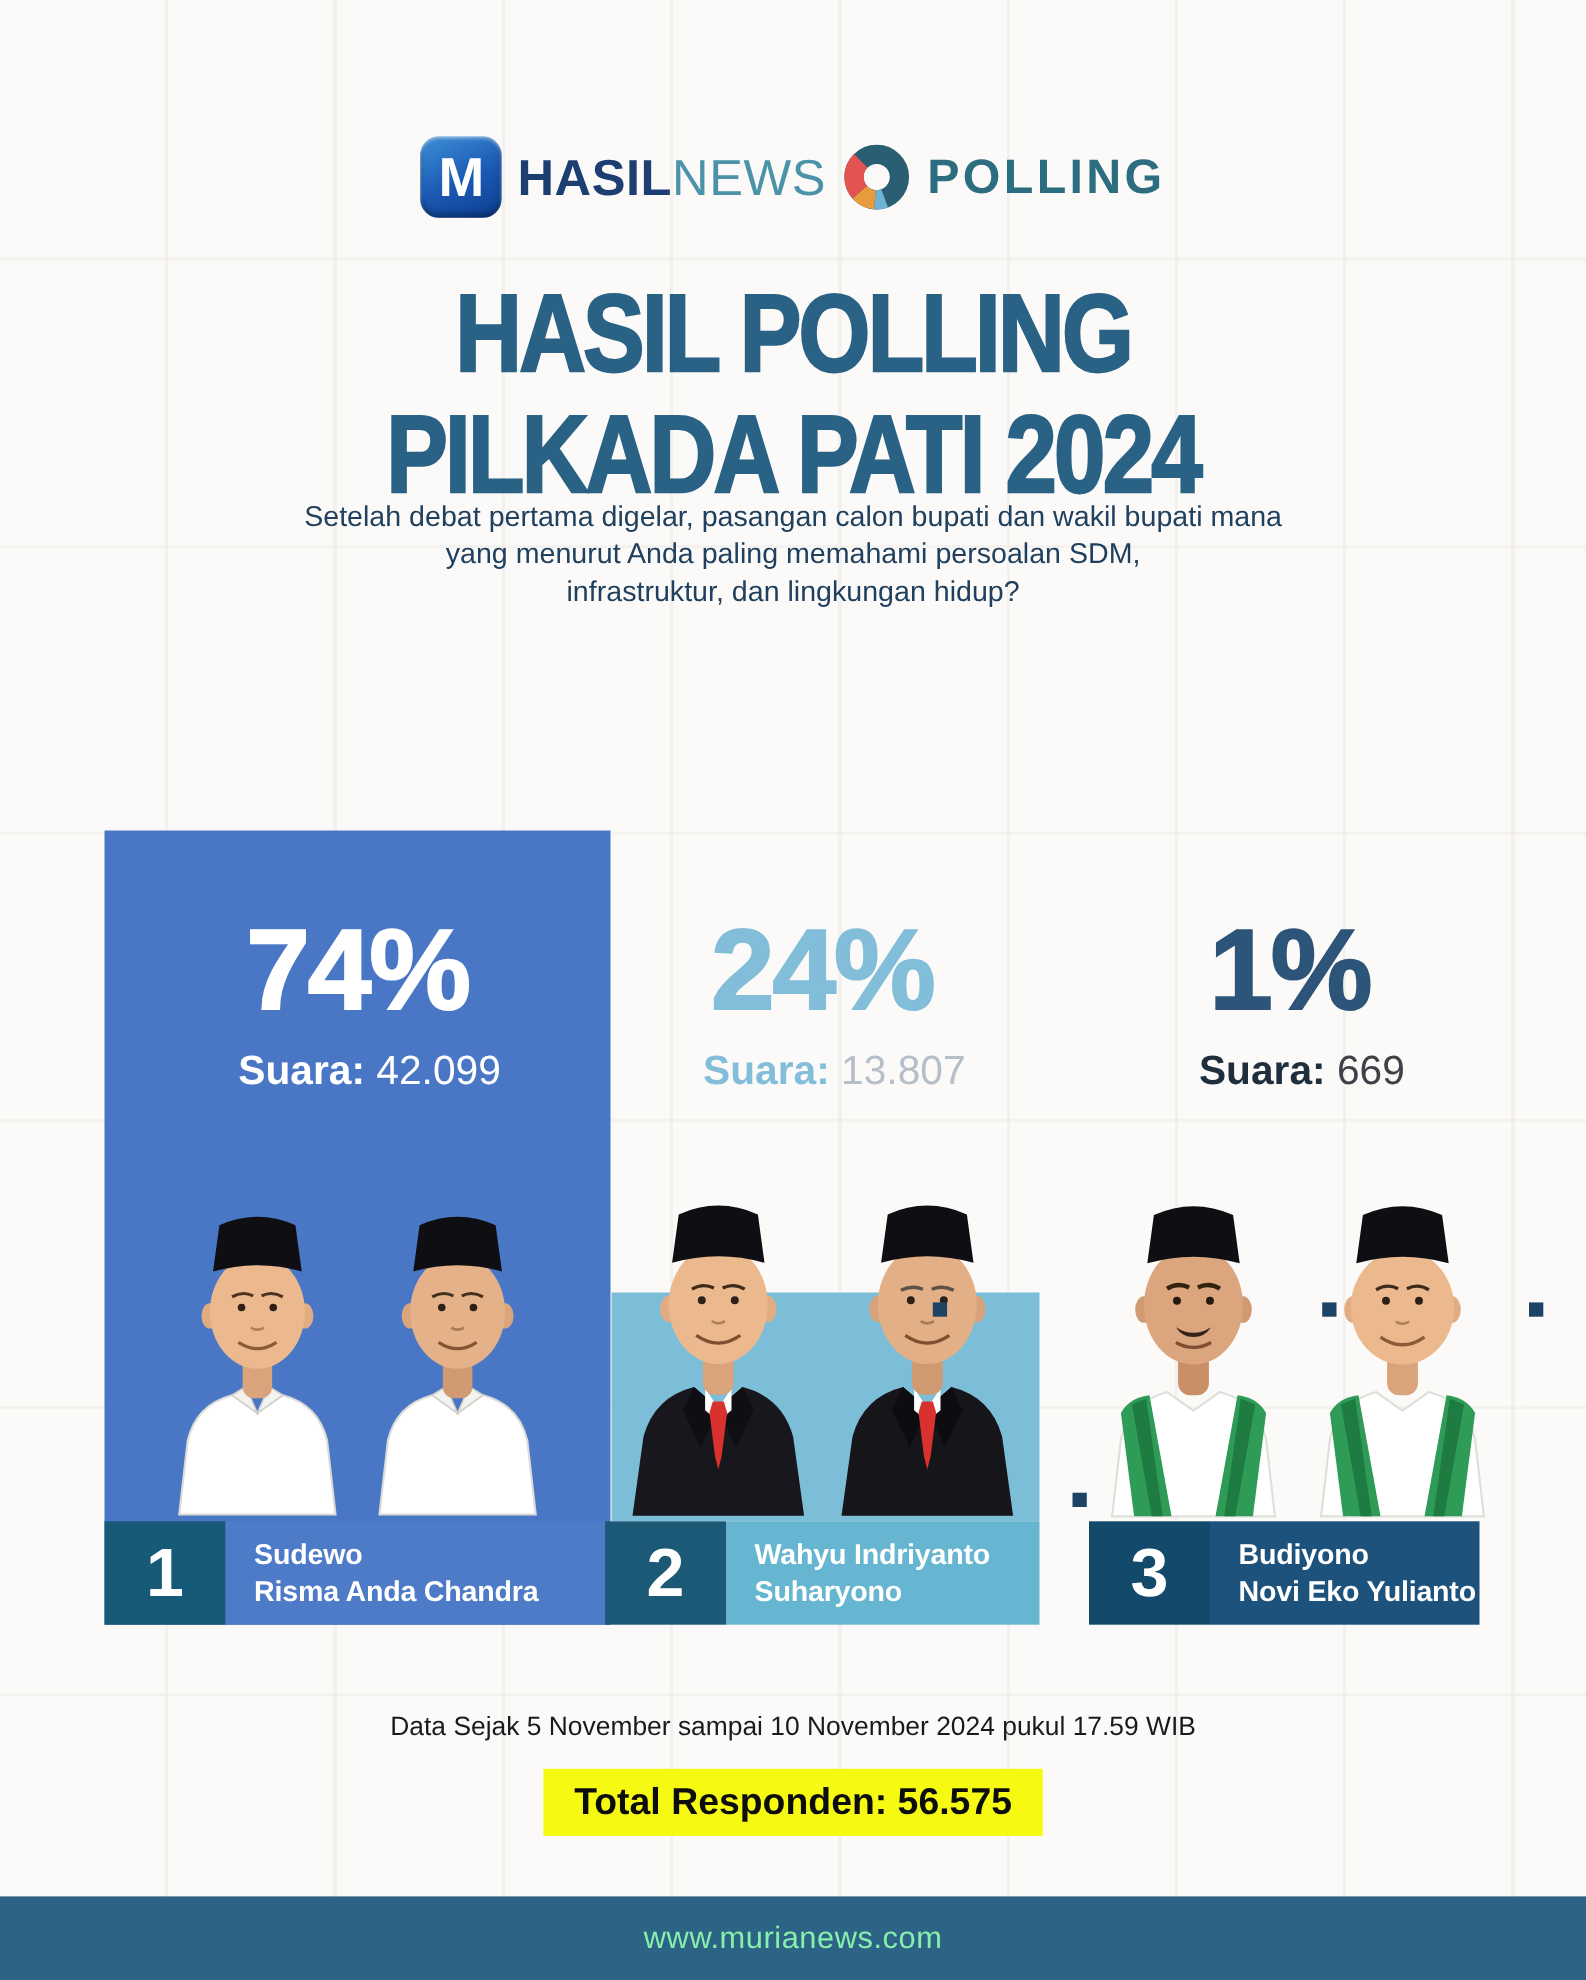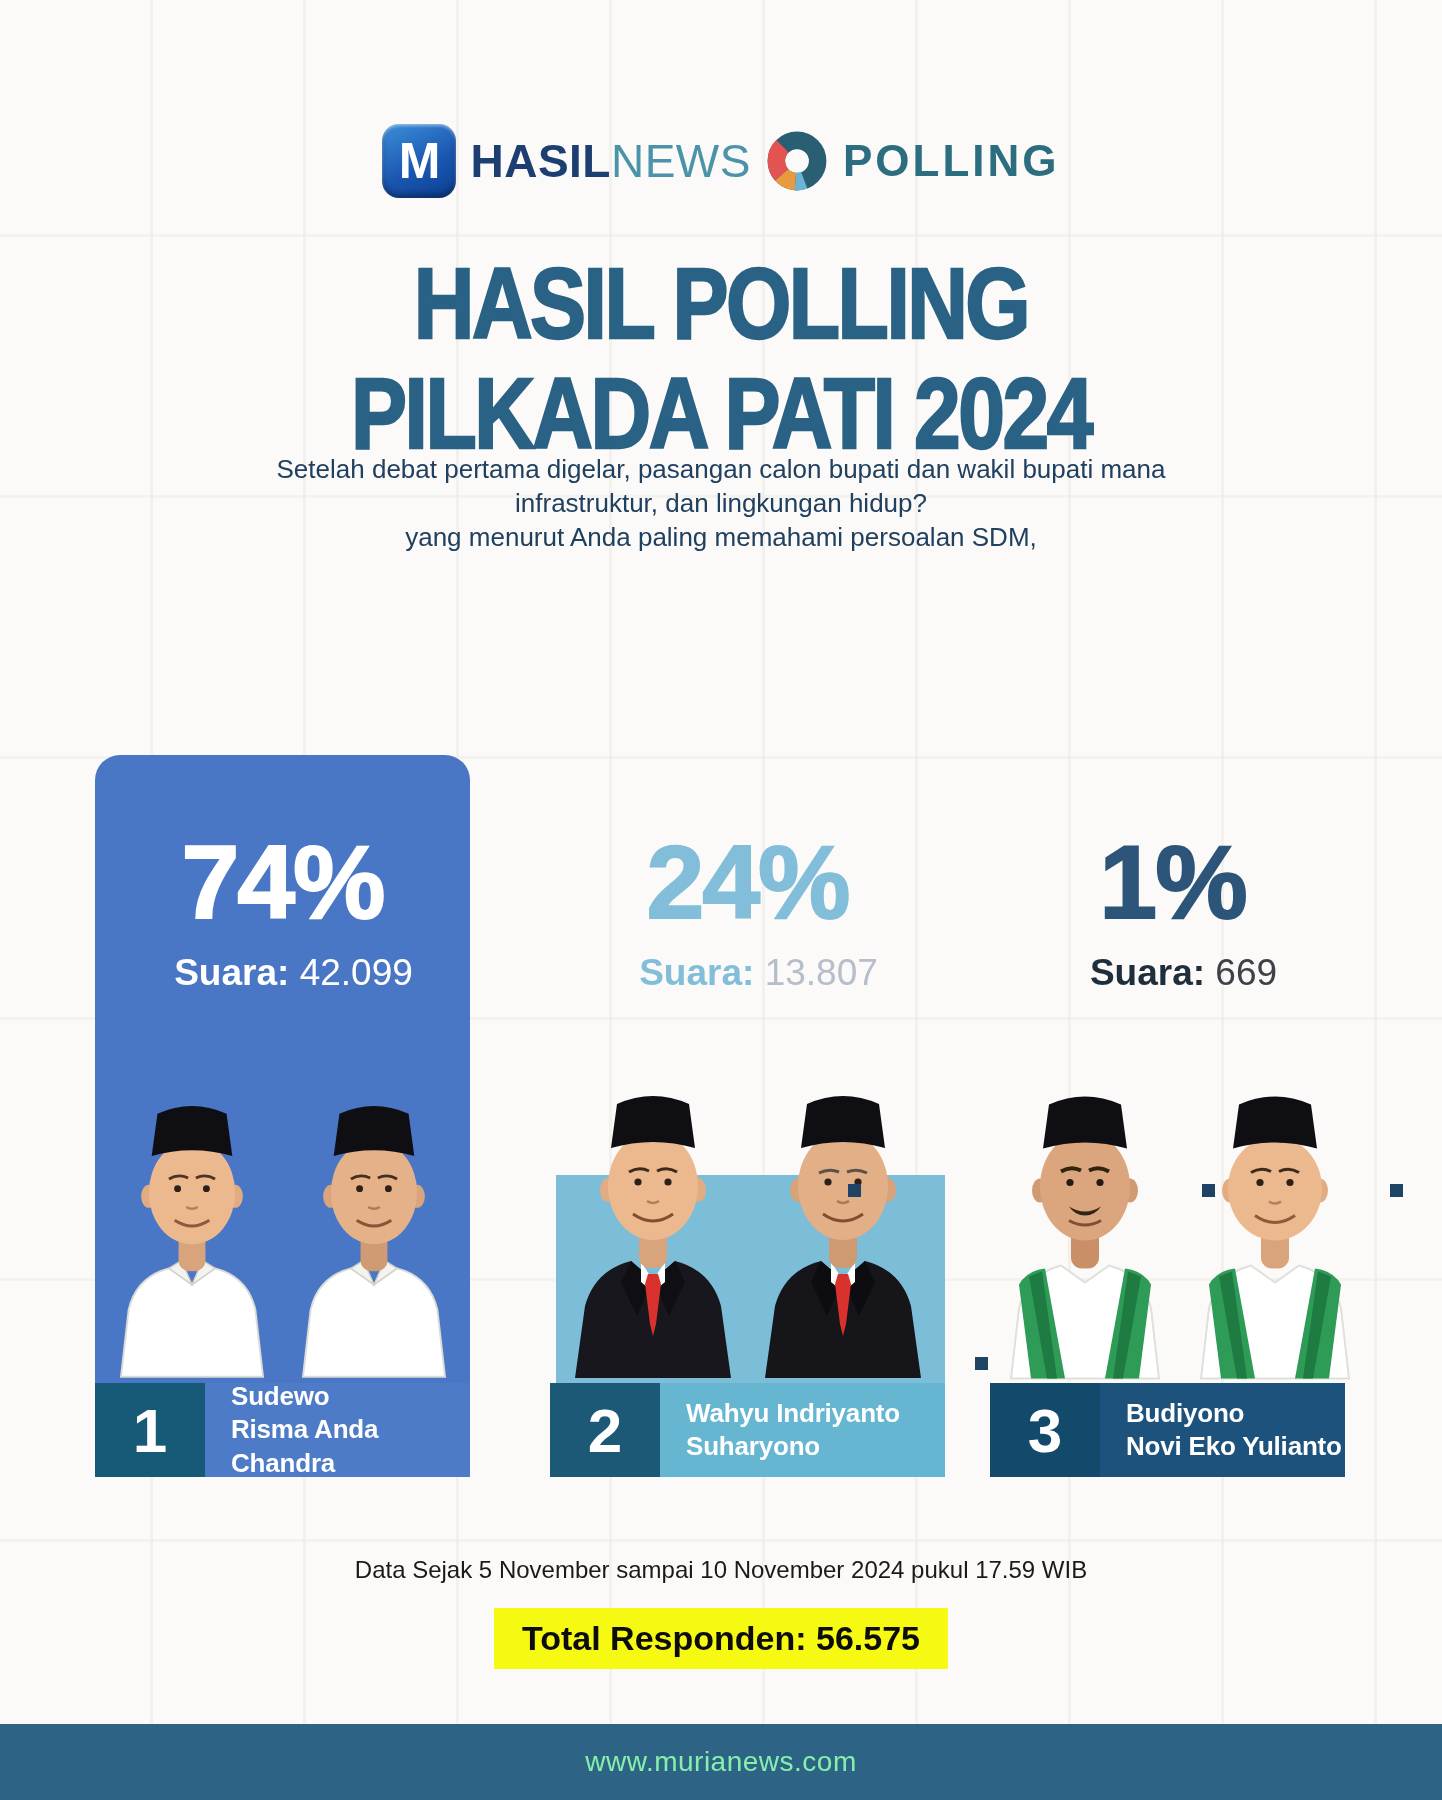--- a/index.html
+++ b/index.html
@@ -27,21 +27,21 @@
   .pct{margin-top:68px;text-align:center;font-size:104px;font-weight:700;letter-spacing:-2px;}
   .suara{text-align:center;margin-top:10px;font-size:37px;margin-left:22px;}
   .suara .lbl{font-weight:700;}
   .persons{position:absolute;left:0;right:0;display:flex;justify-content:center;align-items:flex-end;}
   .persons svg{margin:0 -5px;flex:0 0 auto;}
   .namebar{position:absolute;bottom:0;display:flex;height:94px;}
   .numbox{width:110px;color:#fff;font-size:62px;font-weight:700;display:flex;align-items:center;justify-content:center;}
   .names{flex:1;color:#fff;display:flex;flex-direction:column;justify-content:center;padding-left:26px;
     font-size:26px;font-weight:700;line-height:1.28;letter-spacing:-.2px;}
   
-  .card1{left:95px;width:375px;background:#4a77c5;border-radius:25px;}
+  .card1{left:95px;width:460px;background:#4a77c5;}
   .card1 .pct{color:#fff;-webkit-text-stroke:2px #ffffff;}
   .card1 .suara{color:#ffffff;}
   .card1 .persons{bottom:94px;height:312px;}
   .card1 .namebar{left:0;right:0;}
   .card1 .numbox{background:#175a78;}
   .card1 .names{background:#4d7bc8;}
   
   .card2{left:550px;width:395px;}
   .card2 .pct{color:#82bed9;-webkit-text-stroke:2px #82bed9;}
   .card2 .suara .lbl{color:#82bed9;}
@@ -91,22 +91,22 @@
     </svg>
     <div class="polling">POLLING</div>
   </div>
 
   <div class="title">
     <div>HASIL POLLING</div>
     <div>PILKADA PATI 2024</div>
   </div>
   <div class="subtitle">
     <div>Setelah debat pertama digelar, pasangan calon bupati dan wakil bupati mana</div>
+    <div>yang menurut Anda paling memahami persoalan SDM,</div>
     <div>infrastruktur, dan lingkungan hidup?</div>
-    <div>yang menurut Anda paling memahami persoalan SDM,</div>
   </div>
 
   <div class="card card1">
     <div class="pct">74%</div>
     <div class="suara">
       <span class="lbl">Suara:</span>
       <span class="val">42.099</span>
     </div>
     <div class="persons">
       <svg width="192" height="310" viewBox="0 0 200 310">

